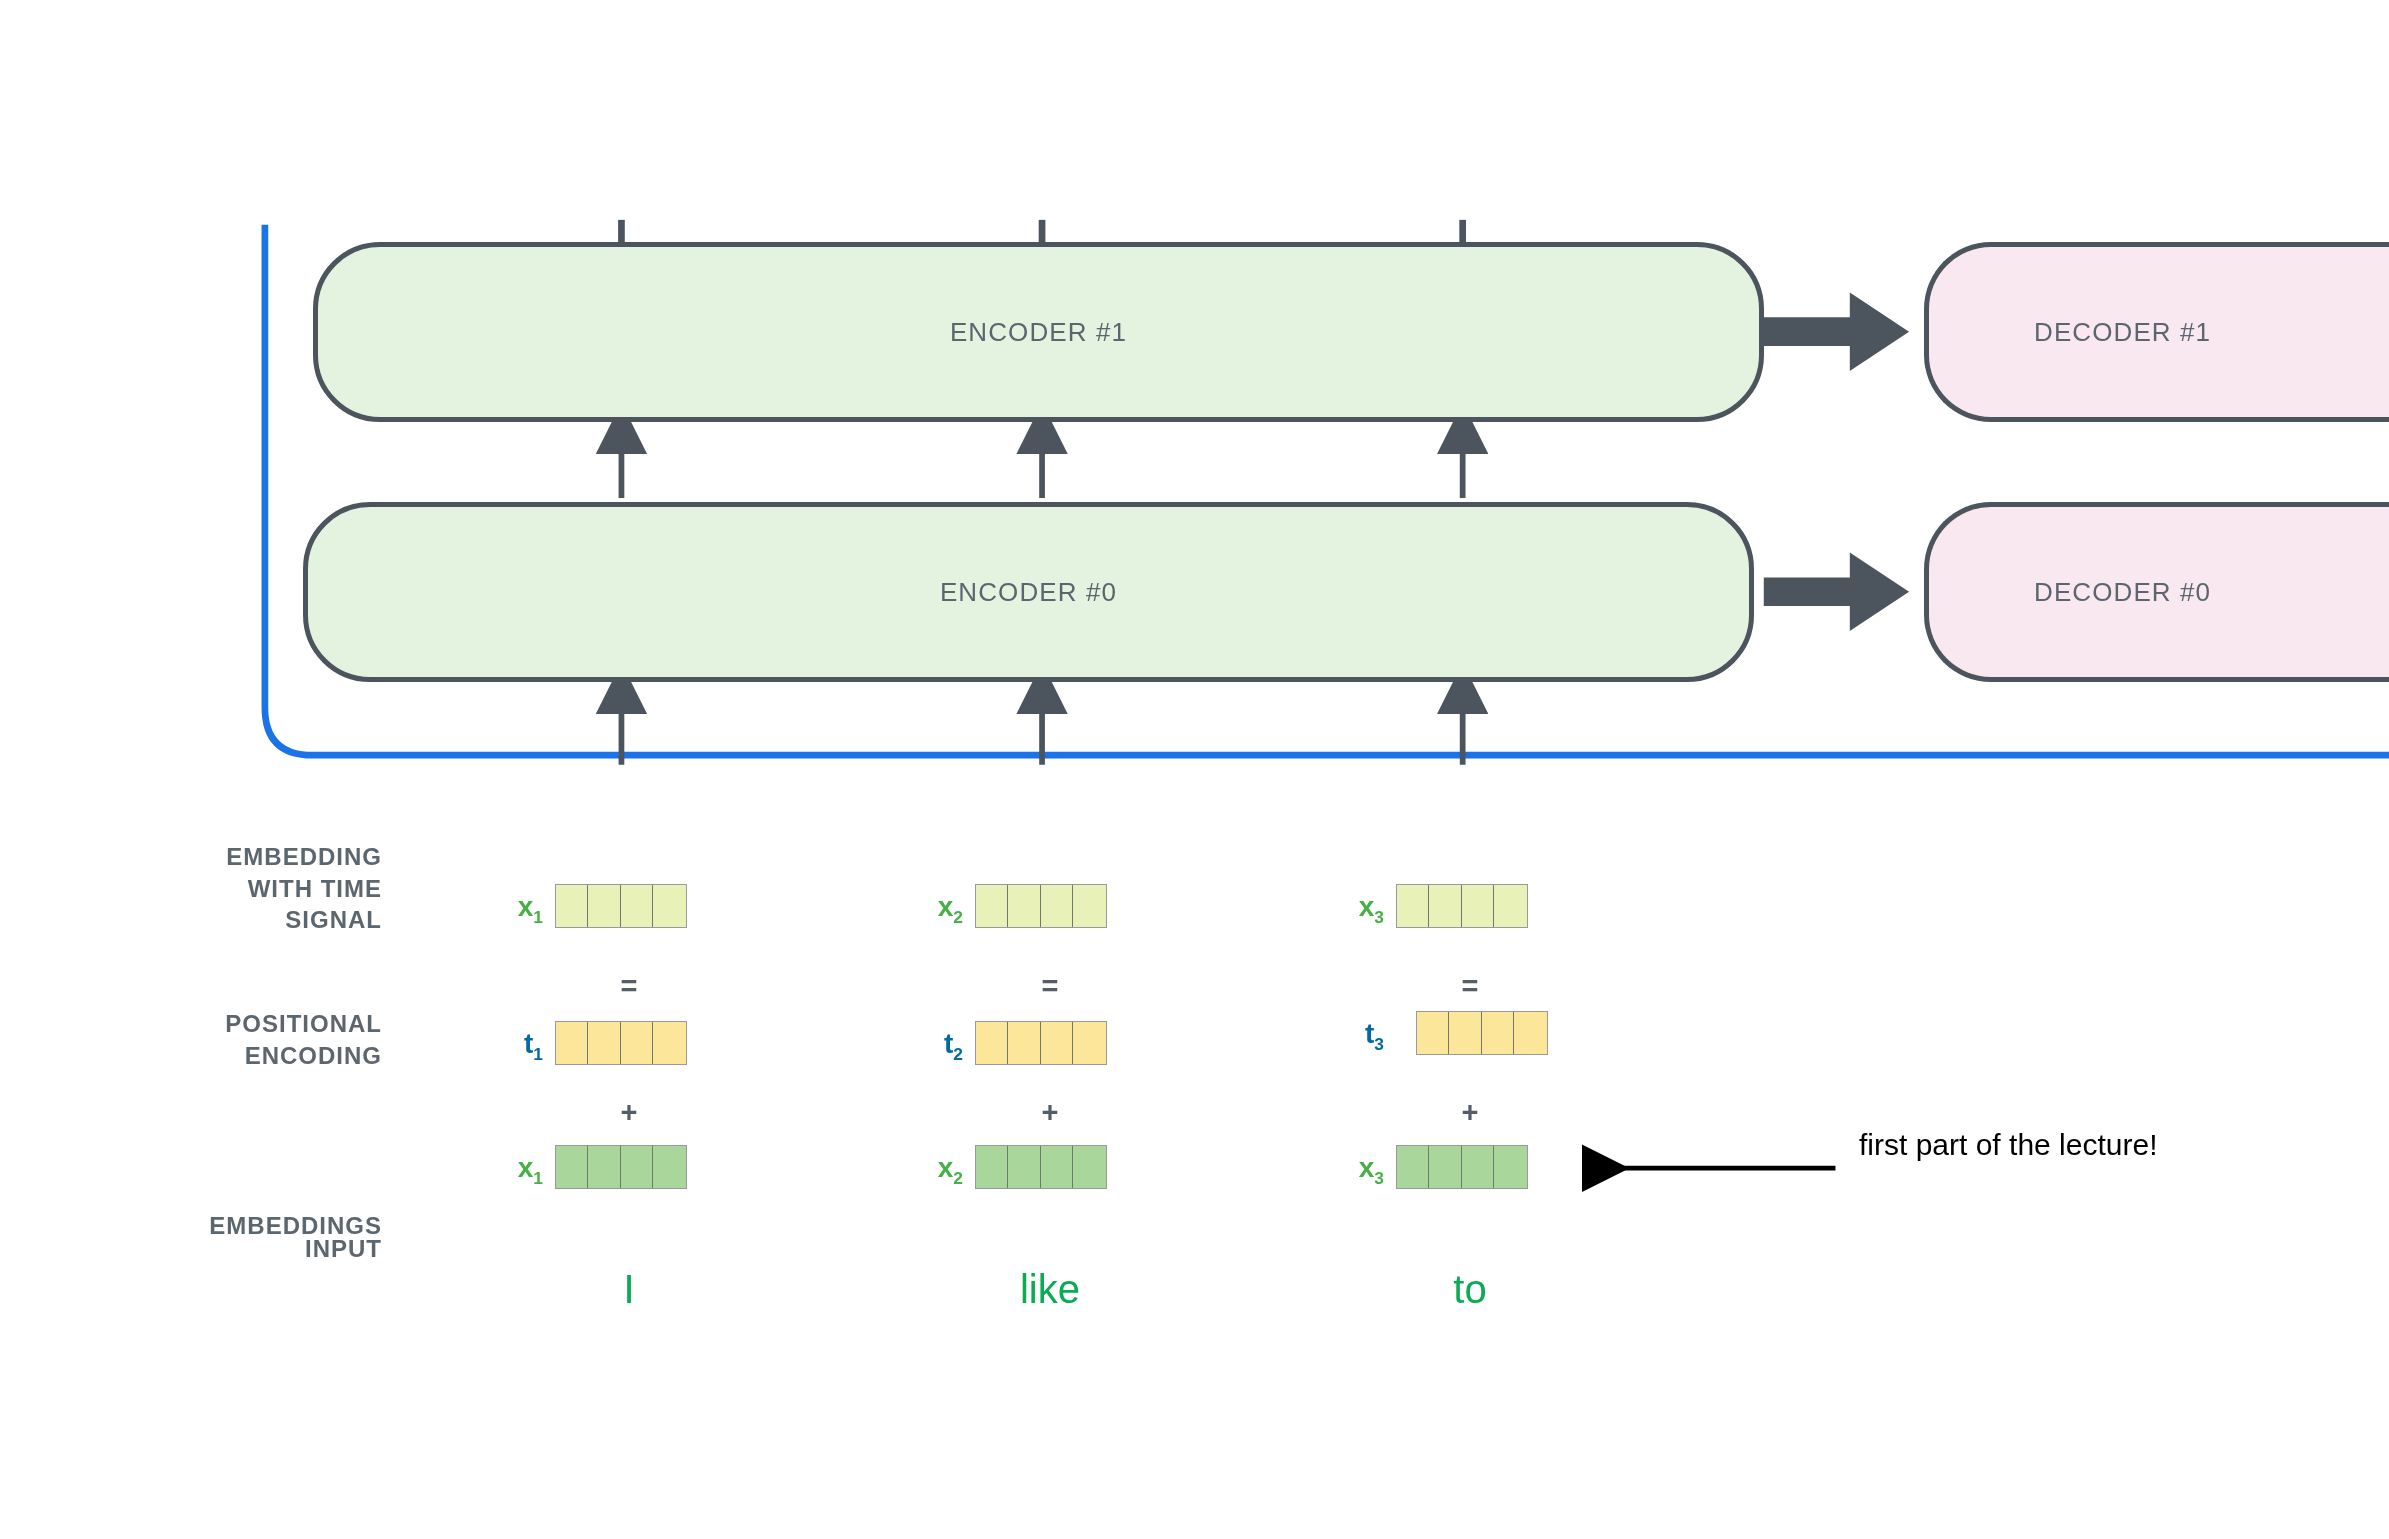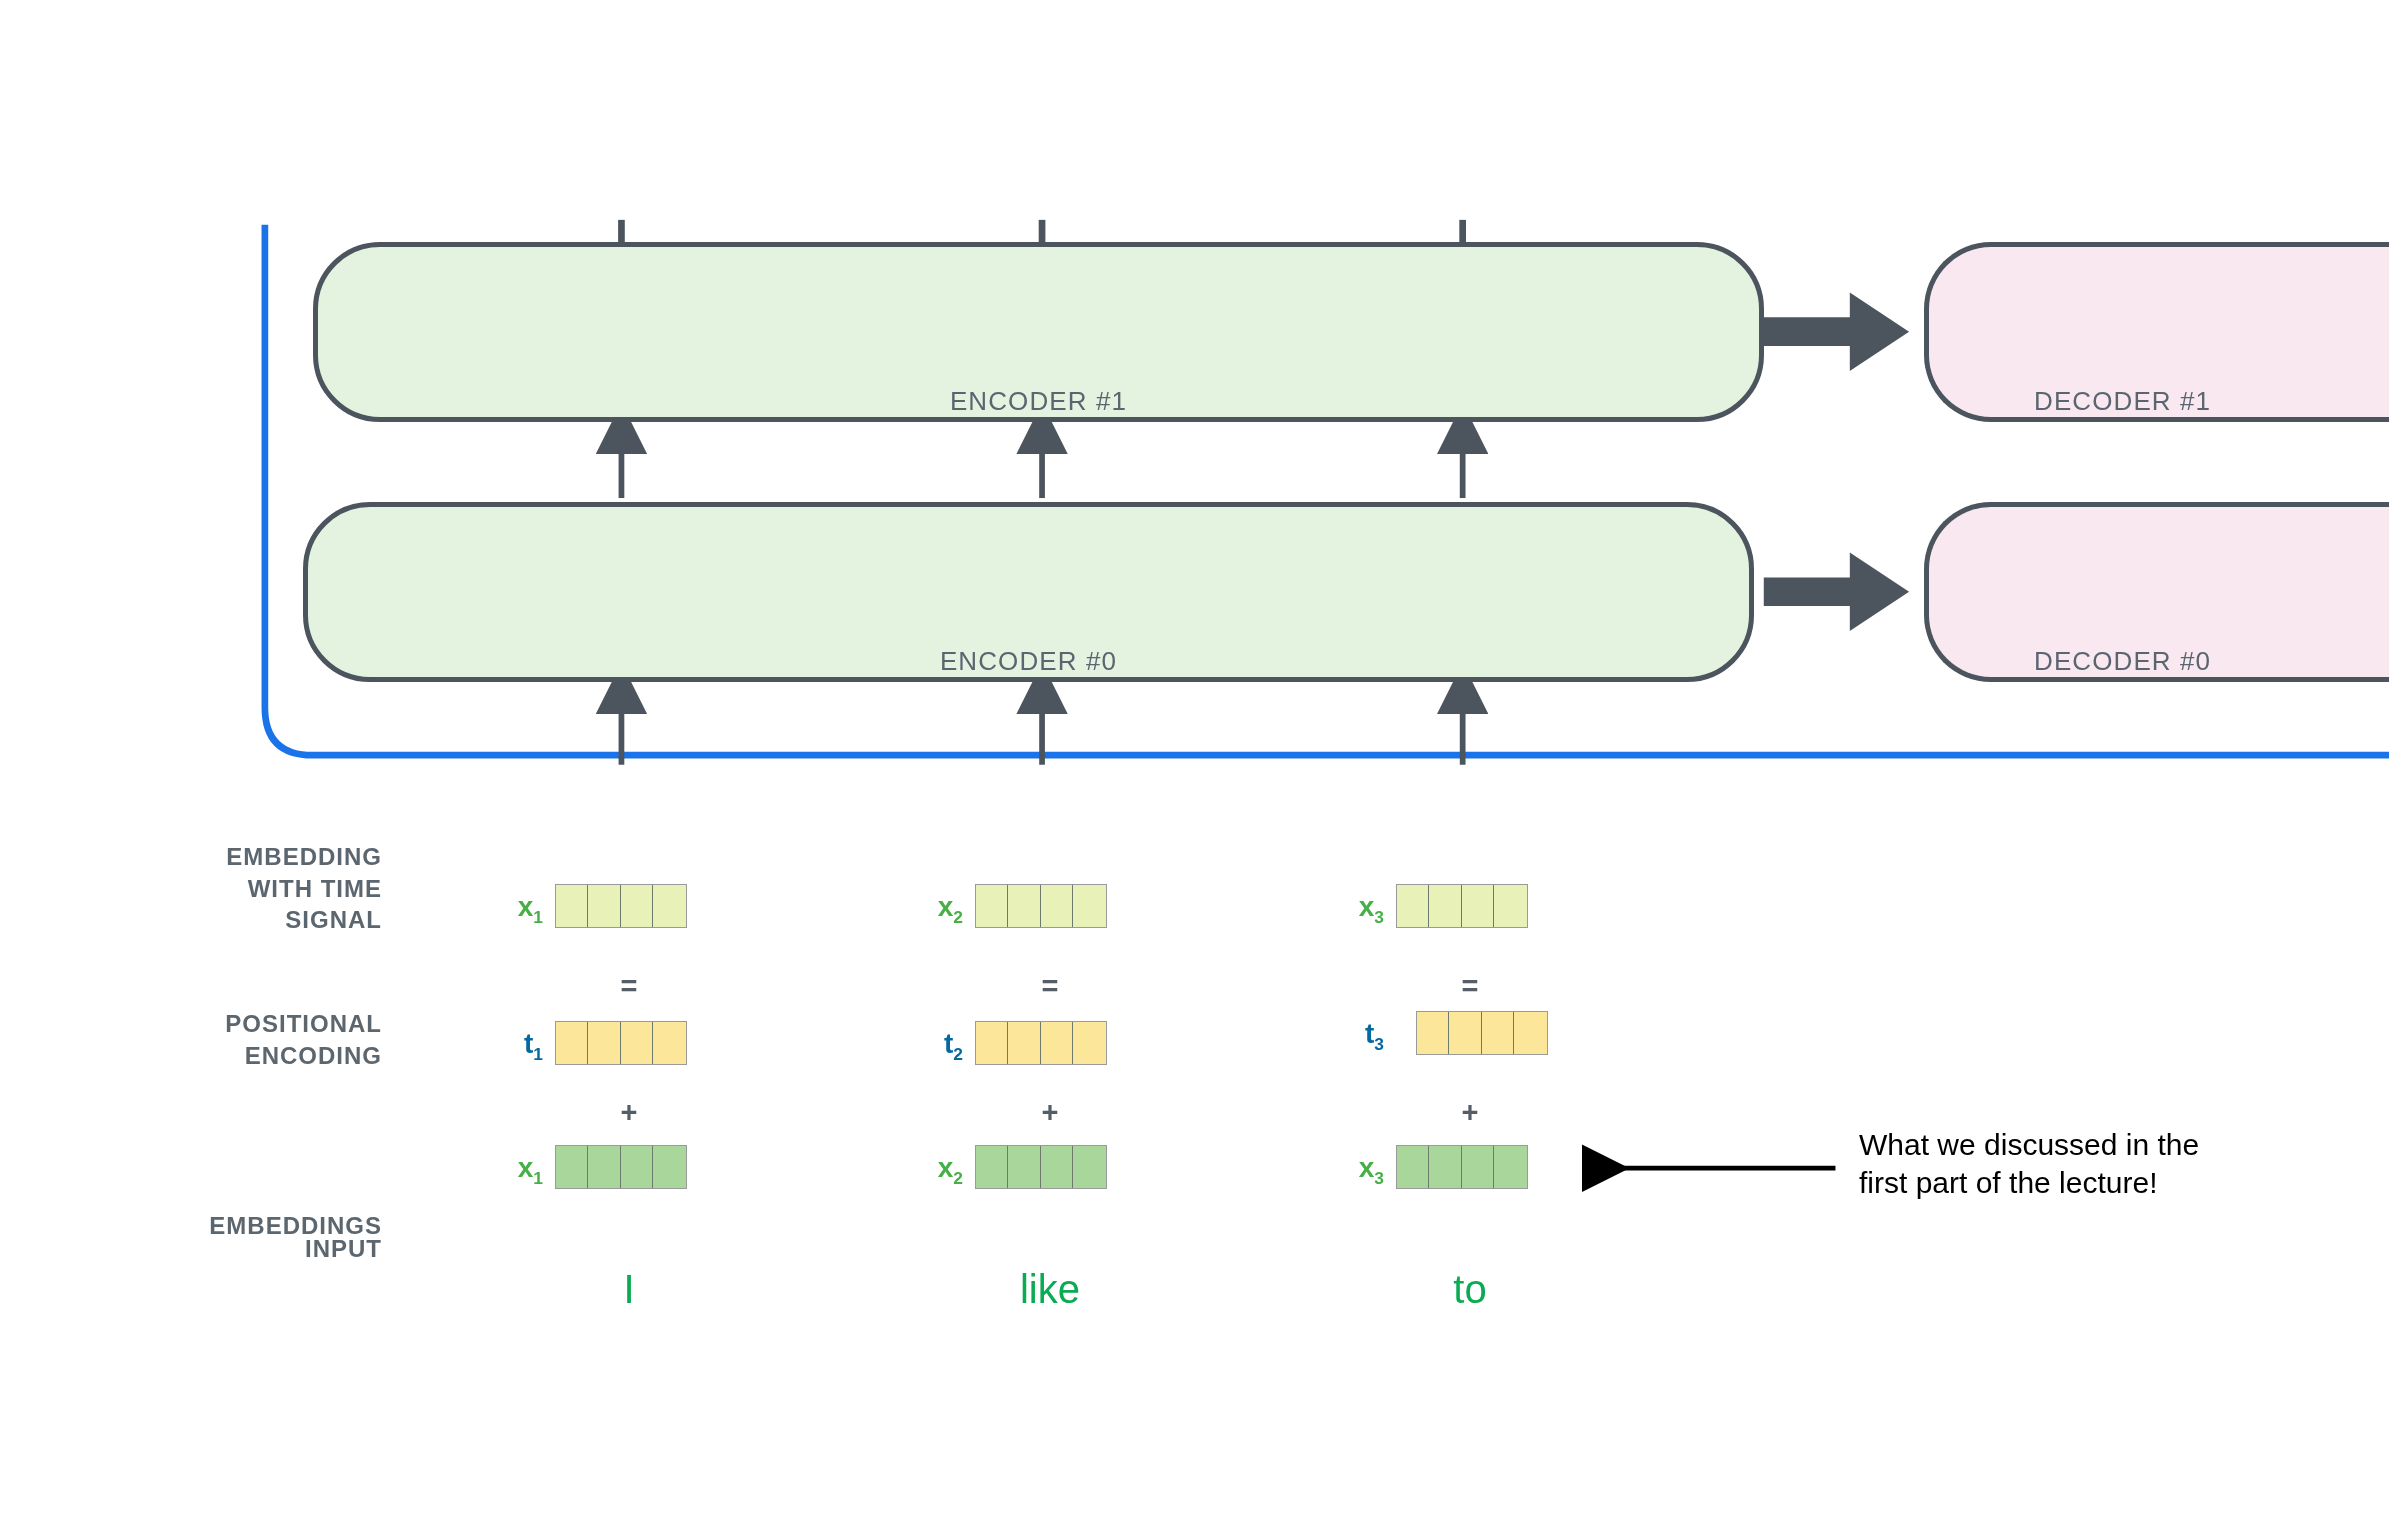--- a/index.html
+++ b/index.html
@@ -25,21 +25,21 @@
     height: 1540px;
     pointer-events: none;
   }
   
   .stackbox {
     position: absolute;
     box-sizing: border-box;
     border: 5.7px solid #4c555e;
     border-radius: 67px;
     display: flex;
-    align-items: flex-end;
+    align-items: center;
     justify-content: center;
     letter-spacing: 1.1px;
     font-size: 26px;
     color: #5a6570;
   }
   .encoder {
     background: #e4f2e0;
   }
   .decoder {
     background: #fae8f1;
@@ -274,18 +274,17 @@
       <div class="op" style="left: 1470px; top: 970px;">=</div>
       <div class="op" style="left: 629px; top: 1096px;">+</div>
       <div class="op" style="left: 1050px; top: 1096px;">+</div>
       <div class="op" style="left: 1470px; top: 1096px;">+</div>
       <div class="word" style="left: 629px; top: 1267px;">I</div>
       <div class="word" style="left: 1050px; top: 1267px;">like</div>
       <div class="word" style="left: 1470px; top: 1267px;">to</div>
     </div>
 
   <div class="annotation">
-    <div>What we discussed in the</div>
     <div>first part of the lecture!</div>
   </div>
 
 </div>
 
 
 </body></html>

